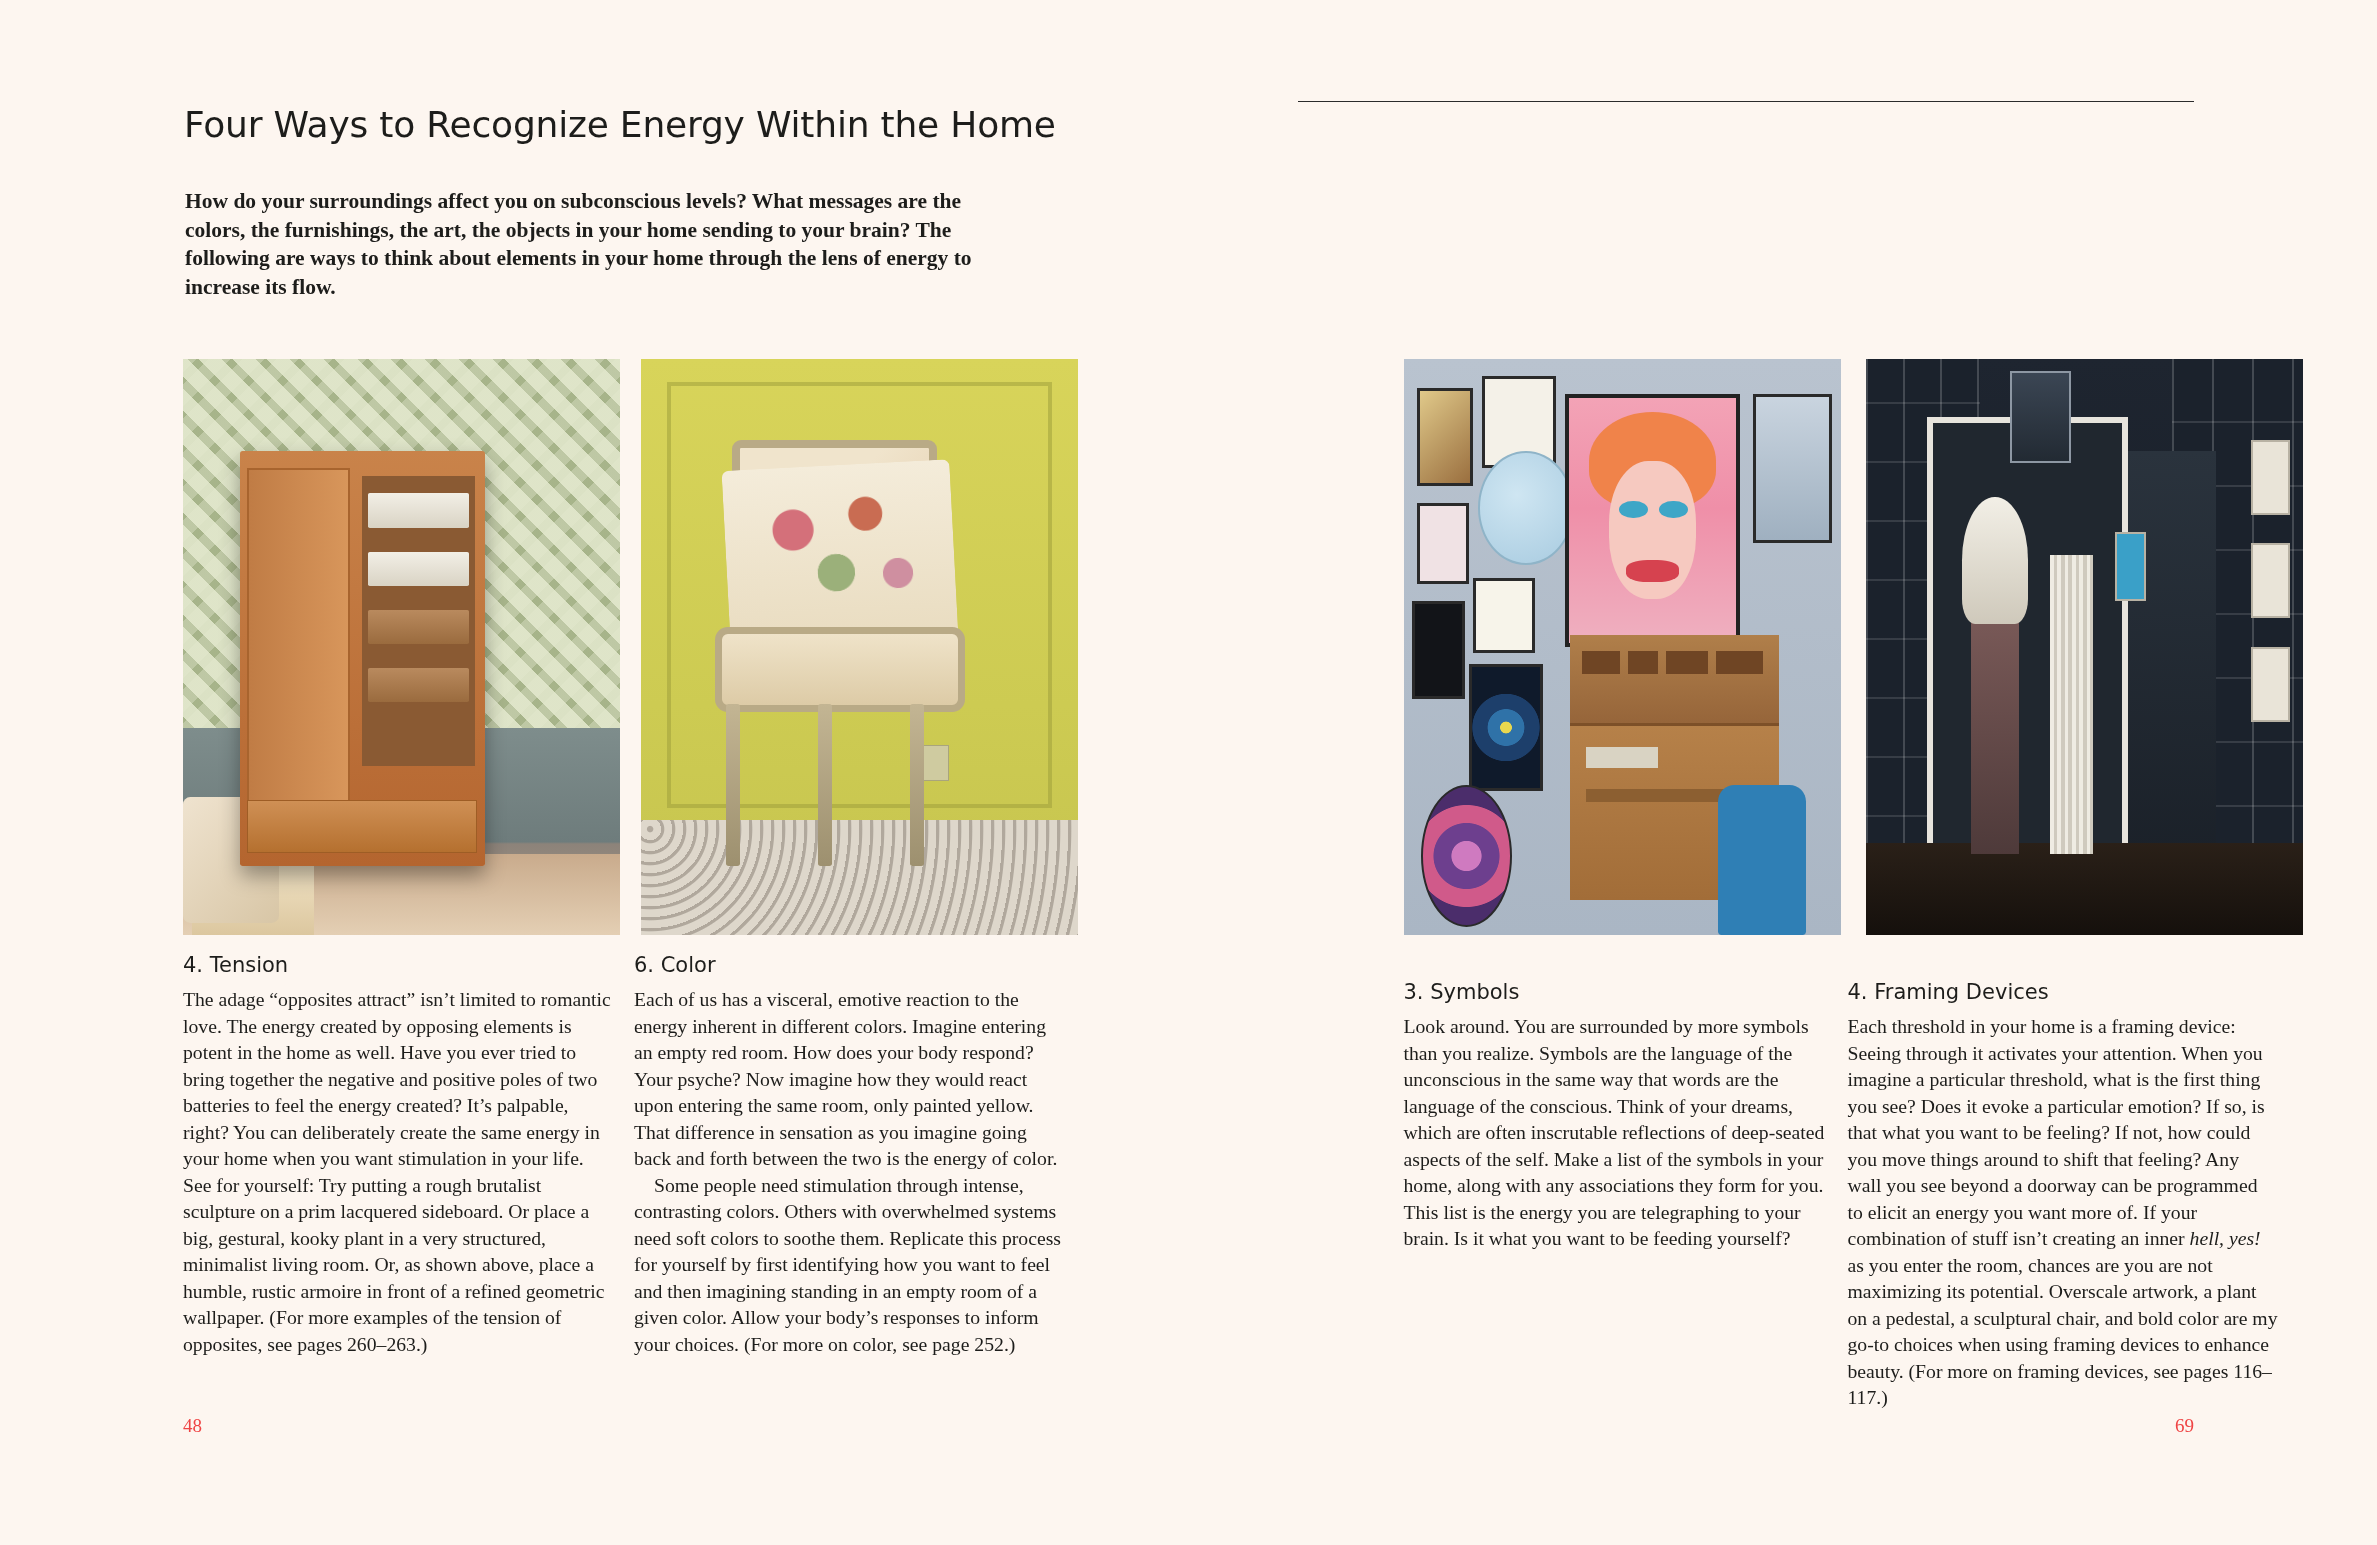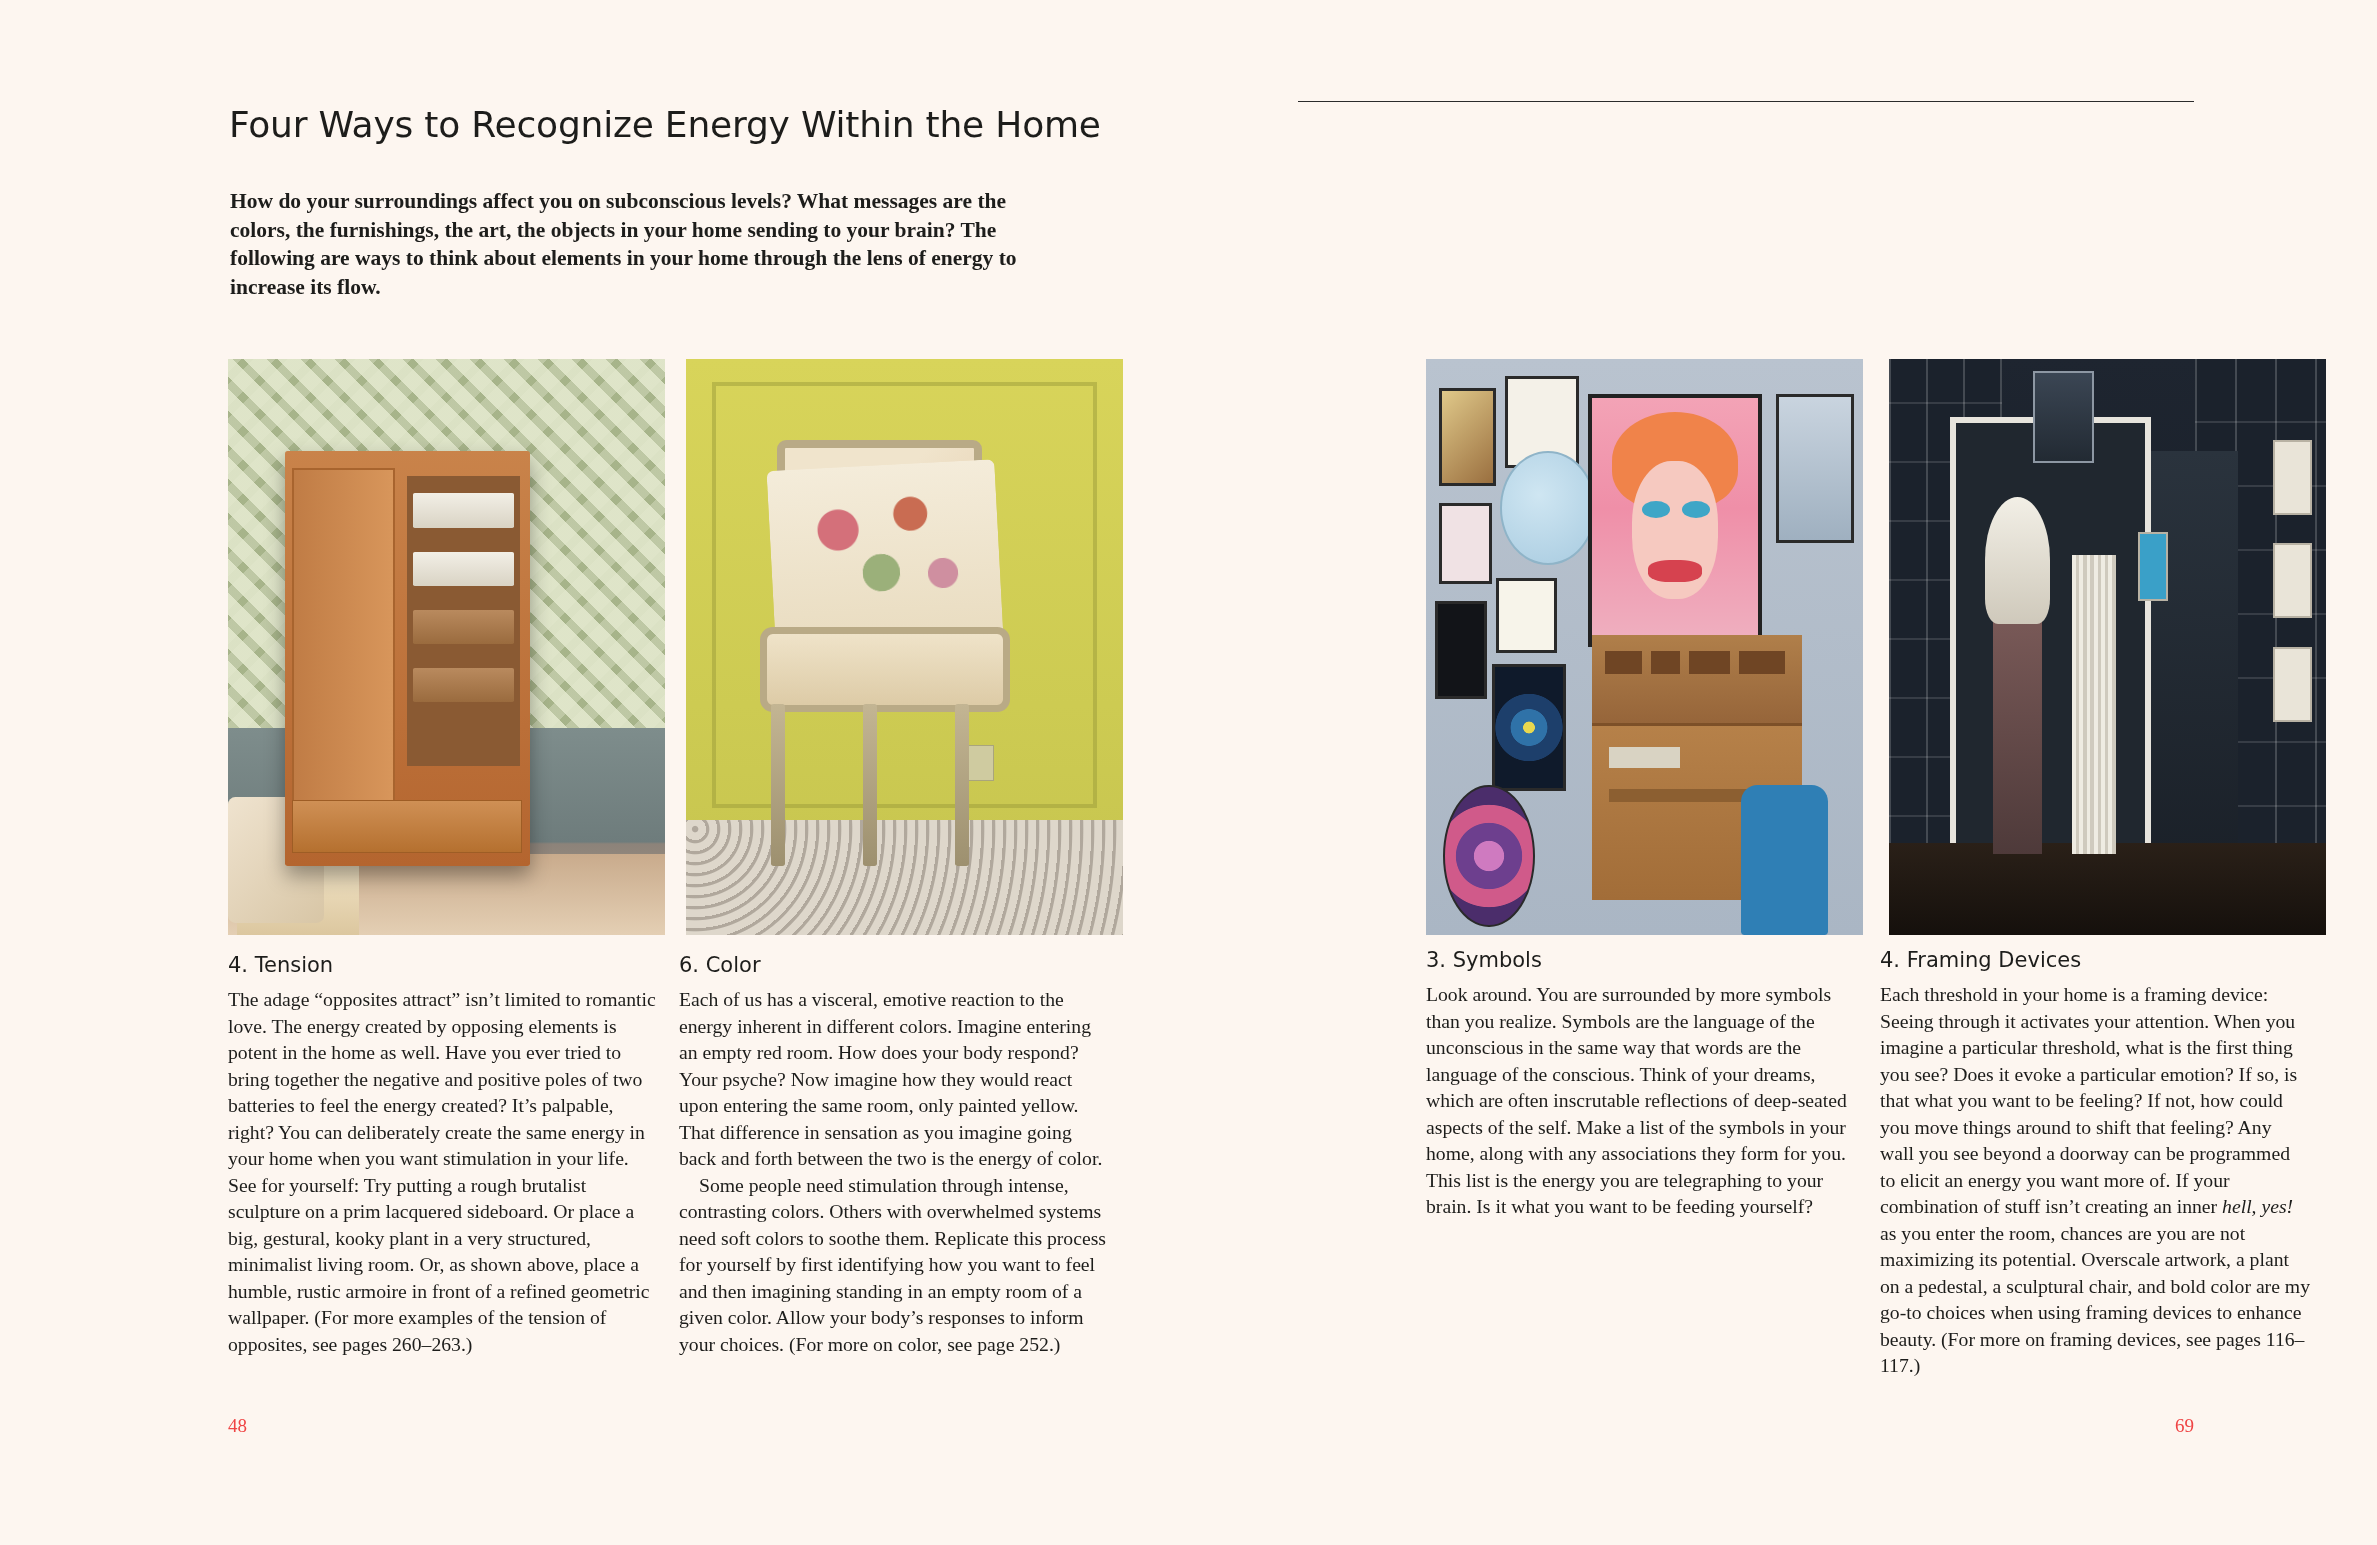--- a/index.html
+++ b/index.html
@@ -25,21 +25,20 @@
   .page {
     position: relative;
     width: 50%;
     height: 100%;
     box-sizing: border-box;
   }
 
   
   .page-left {
     padding: 0;
-    margin-left: 45px;
   }
   .chapter-title {
     position: absolute;
     left: 184px;
     top: 80px;
     font-family: "DejaVu Sans", sans-serif;
     font-weight: 400;
     font-size: 36px;
     letter-spacing: -0.2px;
     color: #1d1d1b;
@@ -83,23 +82,23 @@
   .caption-row-left {
     position: absolute;
     left: 183px;
     top: 953px;
     display: flex;
     gap: 21px;
   }
   .caption-row-right {
     position: absolute;
     left: 1312px;
-    top: 948px;
+    top: 980px;
     display: flex;
-    gap: 24px;
+    gap: 14px;
   }
   .caption-col {
     width: 430px;
   }
   .caption-head {
     font-family: "DejaVu Sans", sans-serif;
     font-size: 21px;
     margin: 0 0 9.1px 0;
     color: #1d1d1b;
     font-weight: 400;

